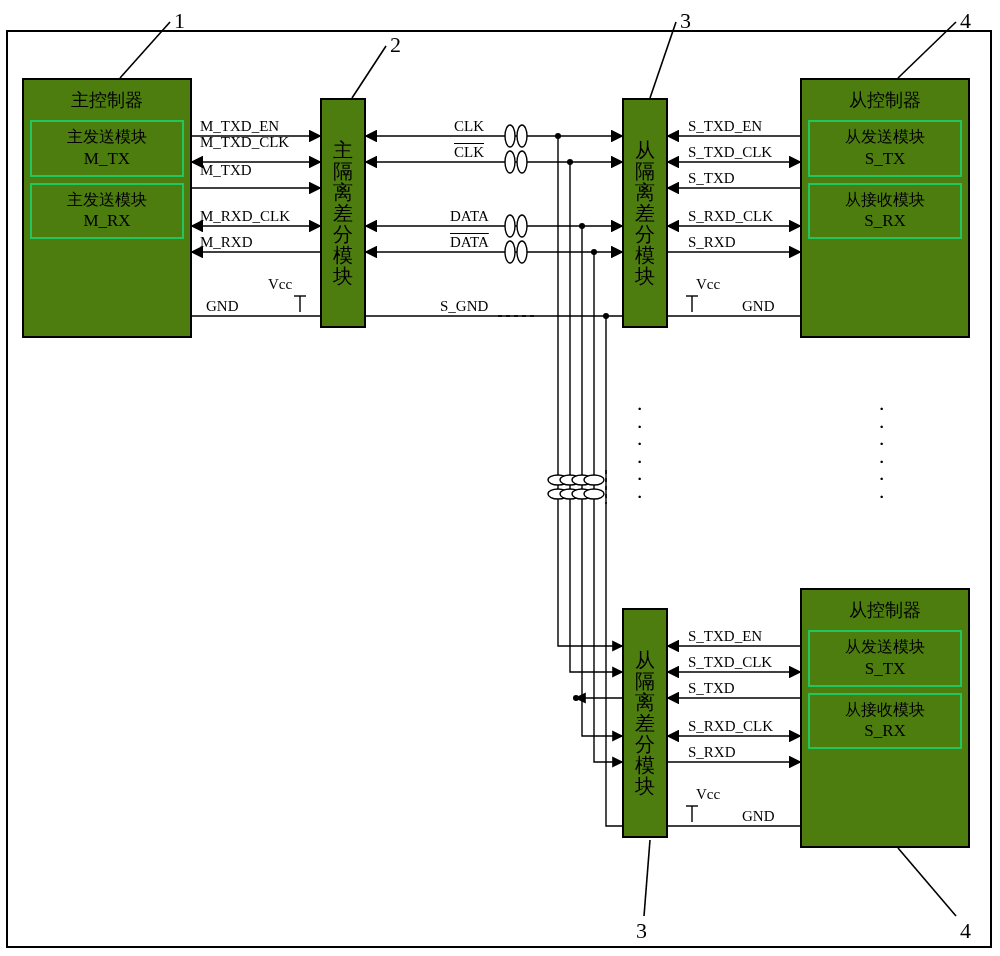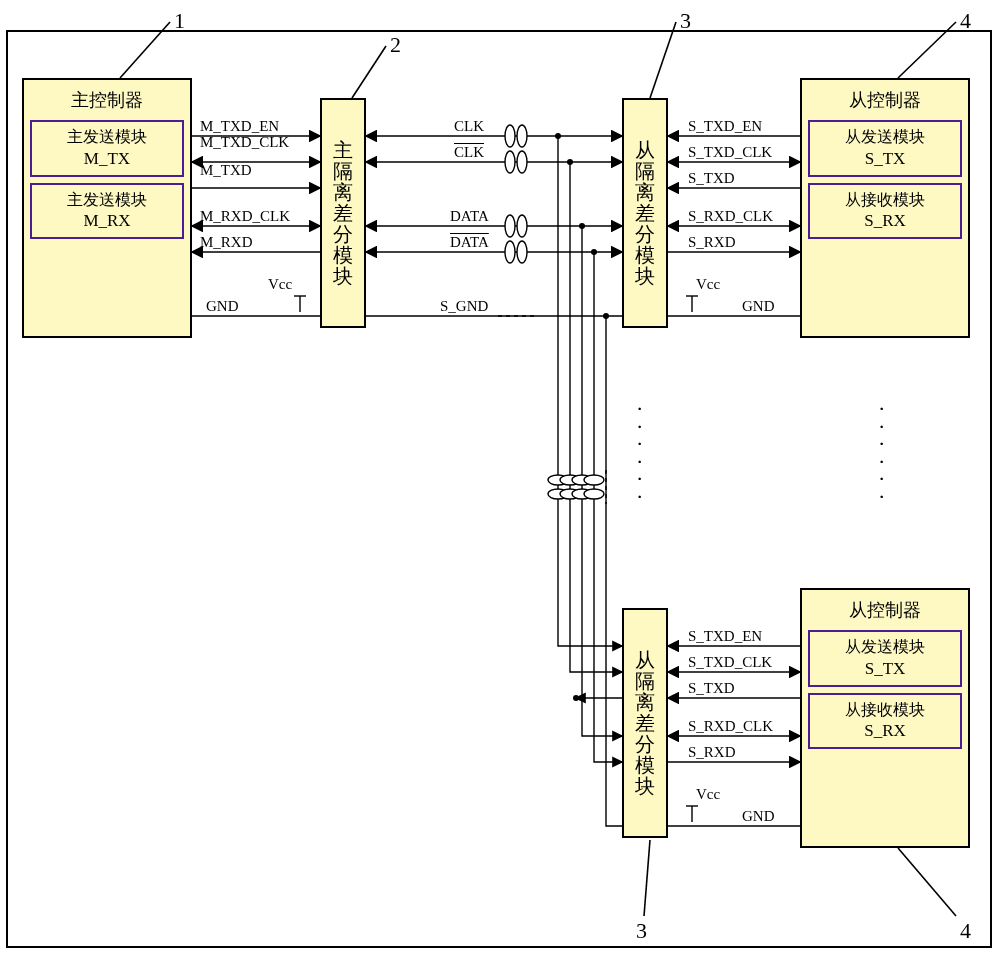--- a/index.html
+++ b/index.html
@@ -9,33 +9,33 @@
     width: 1000px;
     height: 956px;
     font-family: "SimSun", "Microsoft YaHei", serif;
     background: #fff;
     position: relative;
     color: #000;
   }
   .node {
     position: absolute;
     border: 2px solid #000;
-    background: #fef9c3;
+    background: #4d7c0f;
   }
   .ctrl-block {
     width: 170px;
     padding: 8px 6px 6px 6px;
   }
   .ctrl-title {
     text-align: center;
     font-size: 18px;
     margin-bottom: 8px;
   }
   .sub-mod {
-    border: 2px solid #4c1d95;
+    border: 2px solid #22c55e;
     text-align: center;
     padding: 4px 2px;
     margin-bottom: 6px;
     font-size: 16px;
     line-height: 1.35;
   }
   .sub-mod .code { font-size: 17px; }
   .big-box {
     border: 2px solid #000;
     position: absolute;

